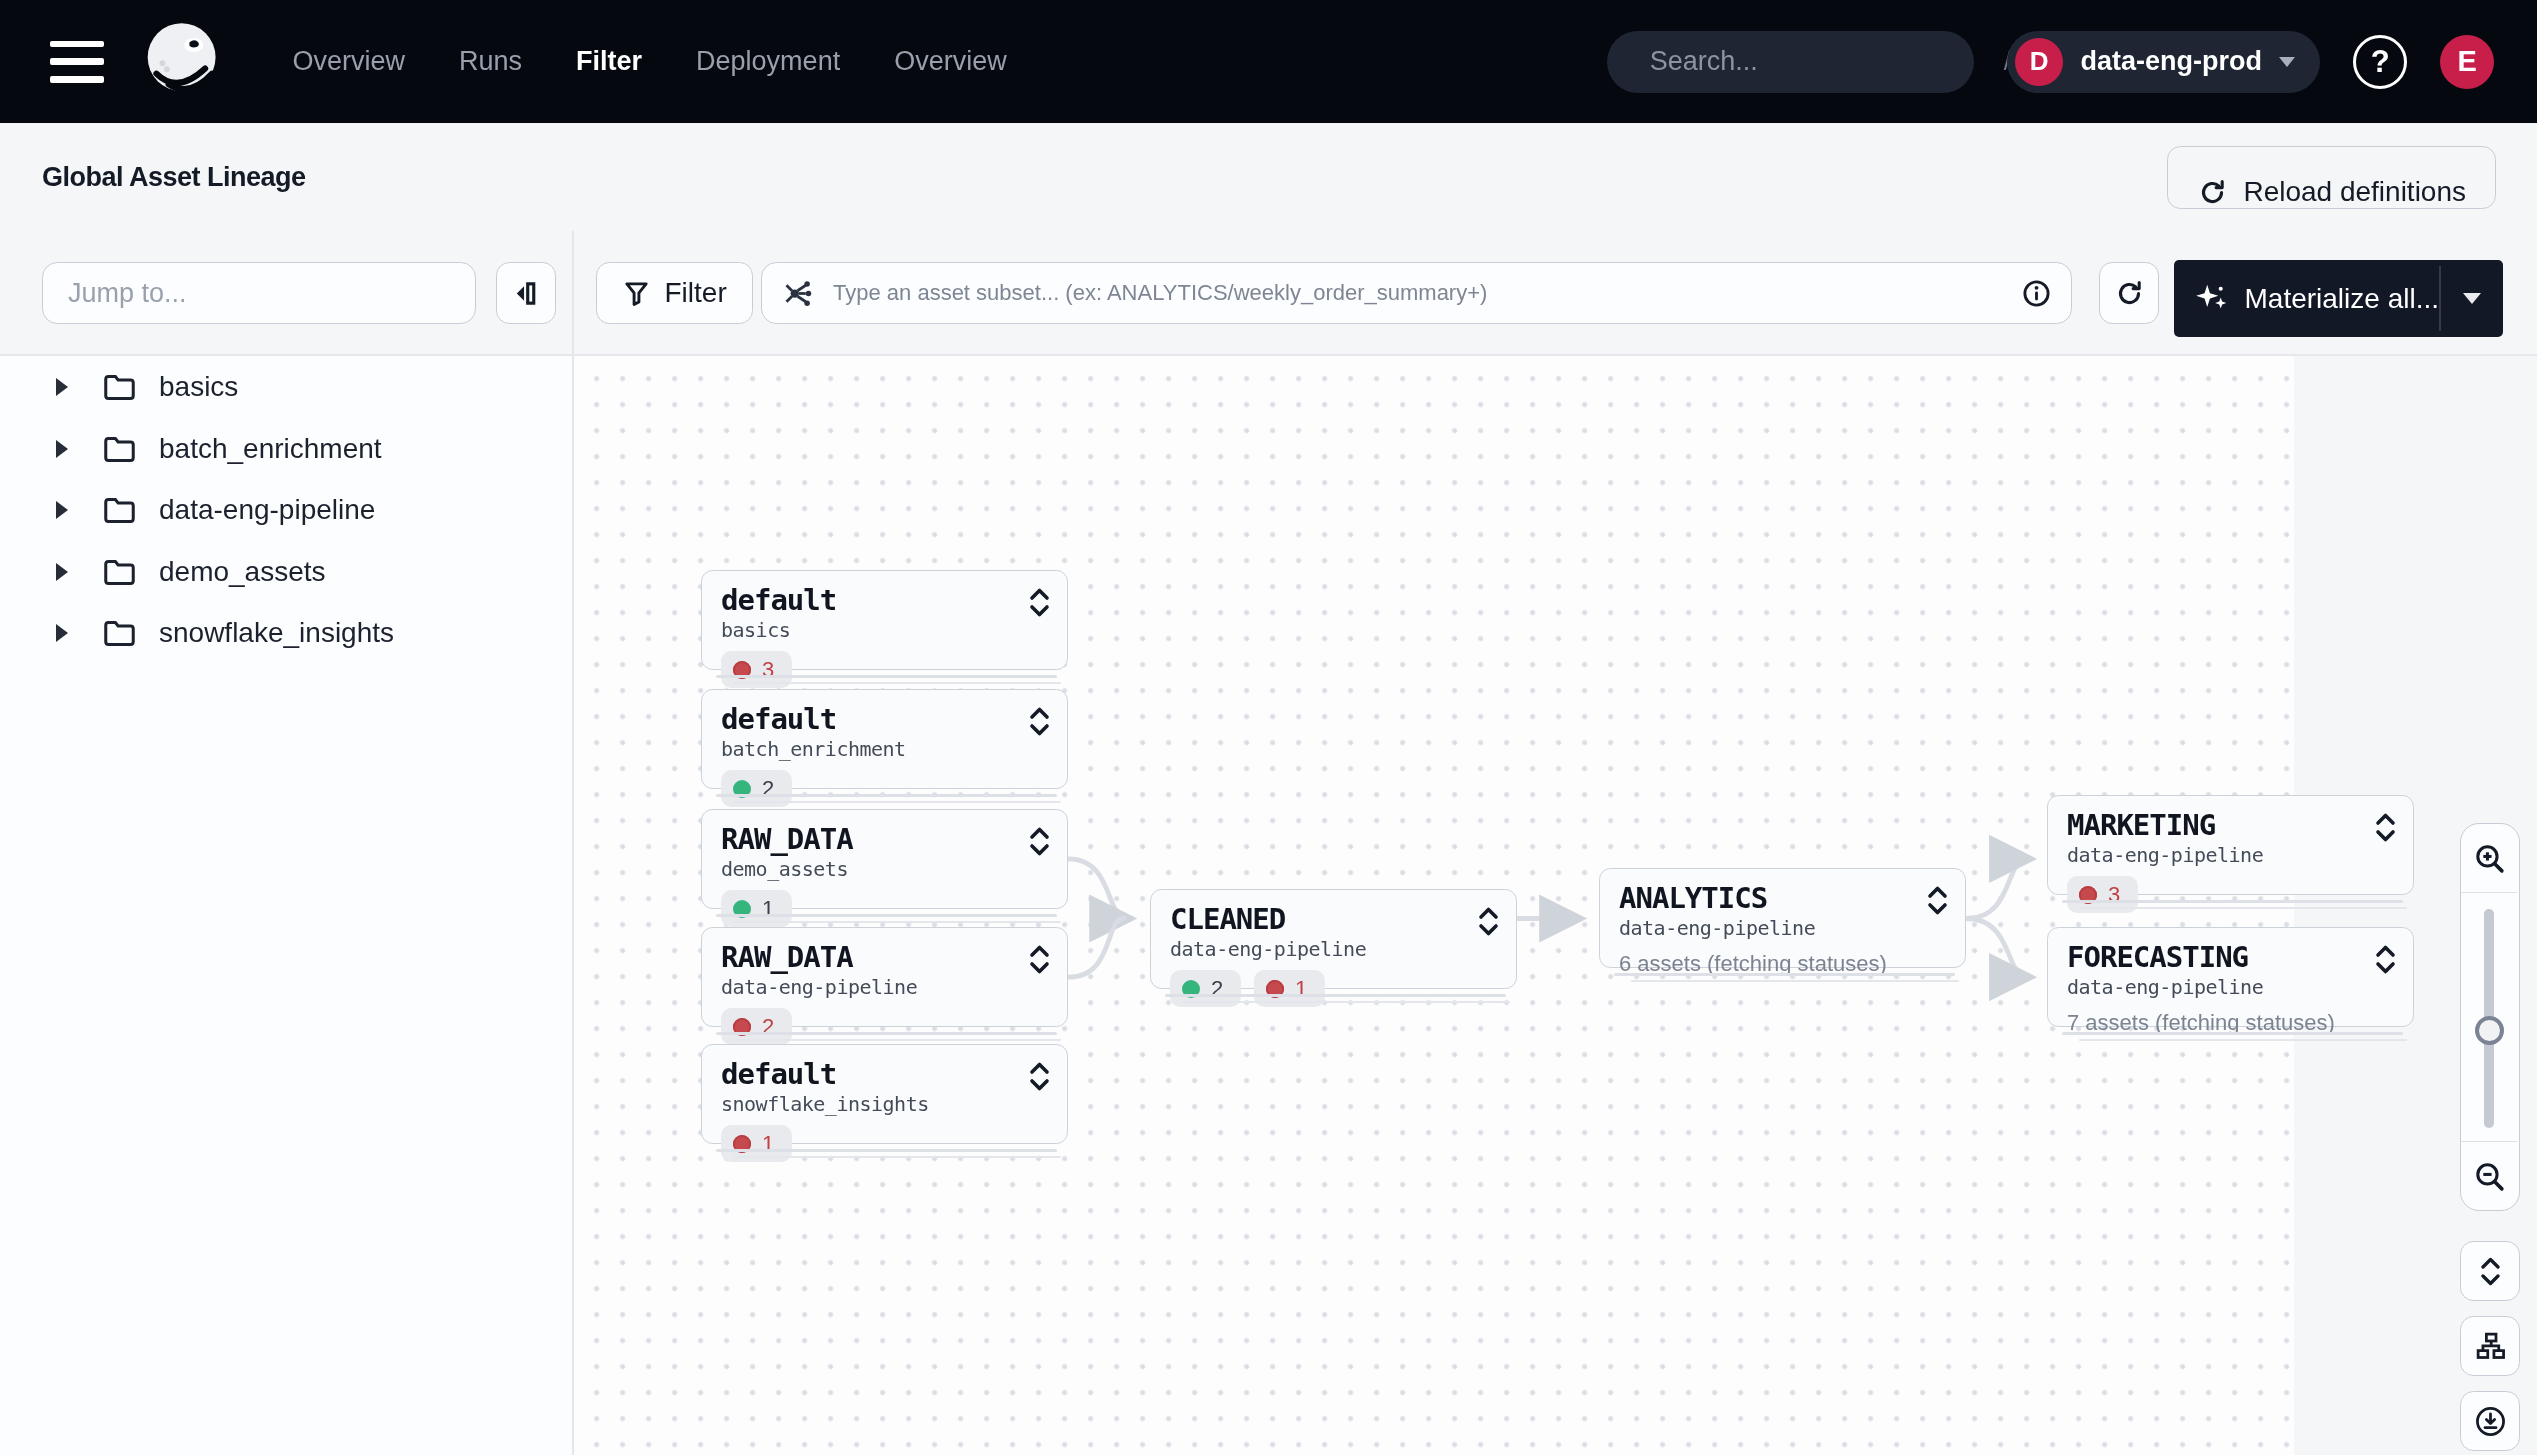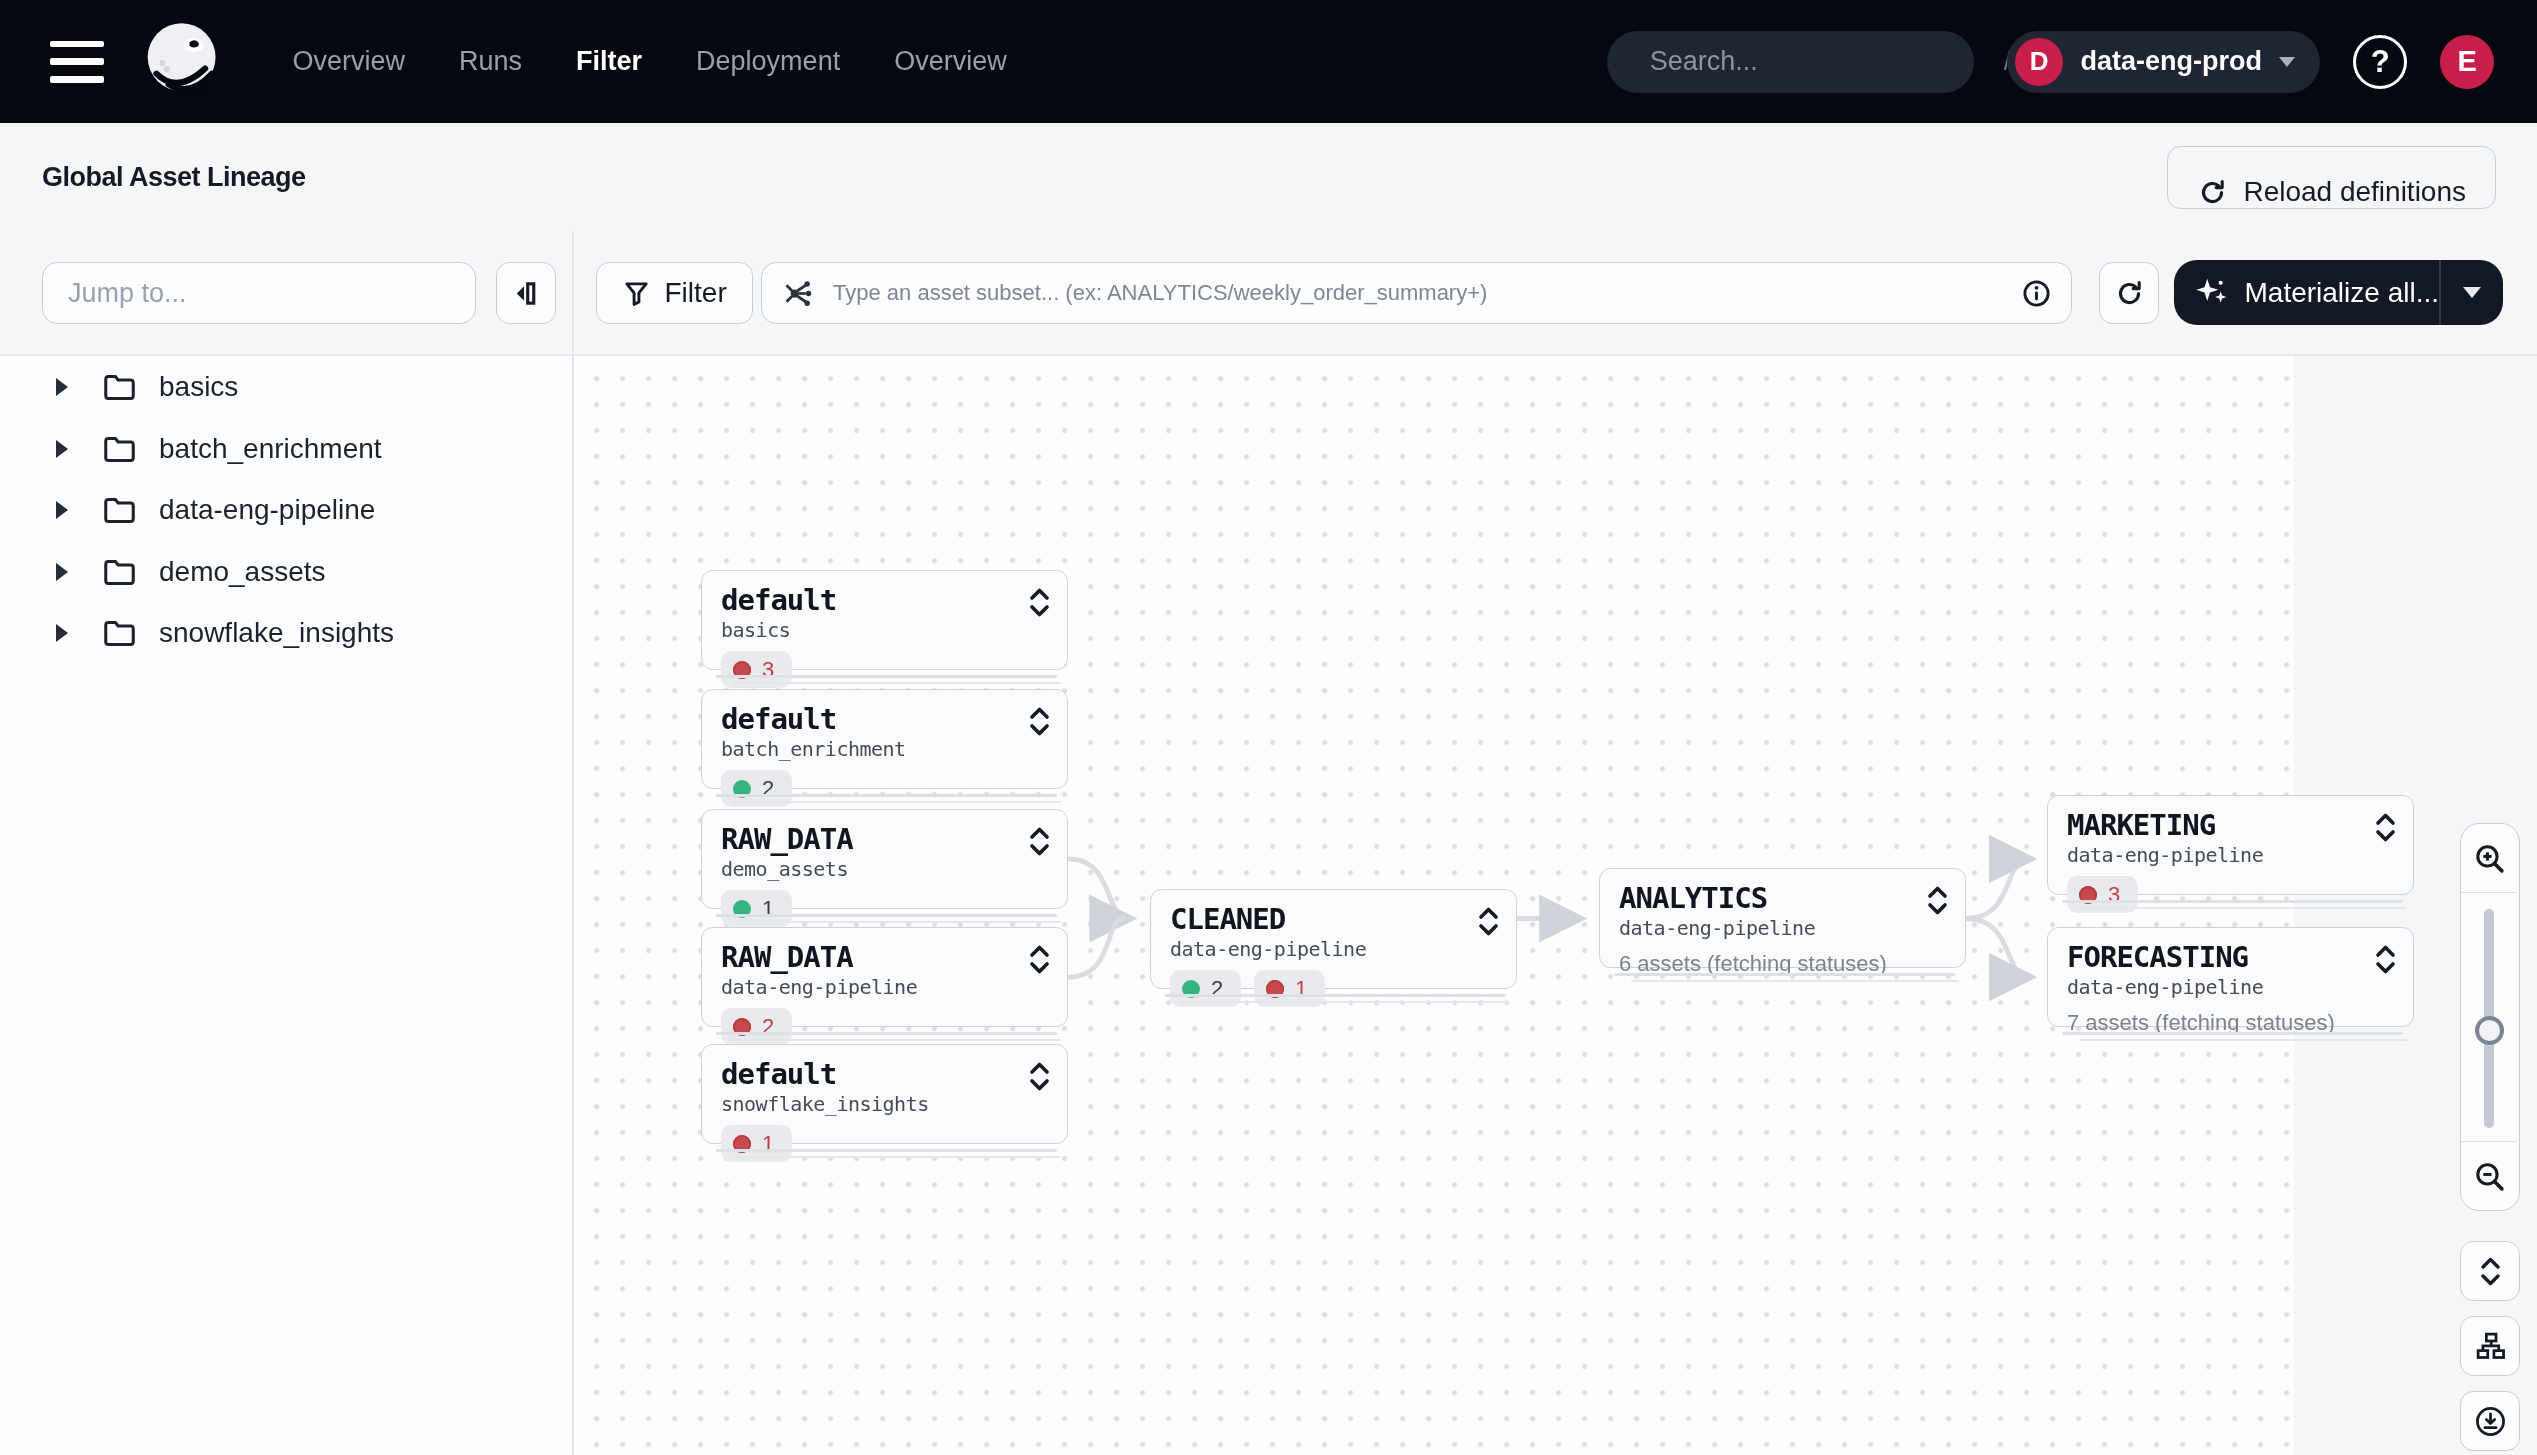--- a/index.html
+++ b/index.html
@@ -37,21 +37,21 @@
   
   .toolbar { position:absolute; left:0; top:231px; width:2538px; height:123px; }
   .jump-input { position:absolute; left:42px; top:31px; width:434px; height:62px; border:1.9px solid #c7cdd6; border-radius:15.4px; background:#fcfdfe; padding:0 25px; font-size:27px; color:#141a26; outline:none; font-family:"Liberation Sans",sans-serif; }
   .jump-input::placeholder { color:#99a1ad; }
   .collapse-btn { position:absolute; left:496px; top:31px; width:60px; height:62px; border:1.9px solid #c7cdd6; border-radius:13.5px; background:#fcfdfe; display:flex; align-items:center; justify-content:center; cursor:pointer; }
   .filter-btn { position:absolute; left:596px; top:31px; height:62px; border:1.9px solid #c7cdd6; border-radius:13.5px; background:#fcfdfe; display:flex; align-items:center; gap:13.5px; padding:0 25px; font-size:28px; color:#141a26; cursor:pointer; }
   .subset-field { position:absolute; left:761px; top:31px; width:1311px; height:62px; border:1.9px solid #c7cdd6; border-radius:15.4px; background:#fcfdfe; display:flex; align-items:center; padding:0 19px; }
   .subset-field input { flex:1; border:none; outline:none; background:transparent; font-size:22px; color:#141a26; margin-left:19px; font-family:"Liberation Sans",sans-serif; }
   .subset-field input::placeholder { color:#7e8694; }
   .sq-btn { position:absolute; width:60px; height:62px; border:1.9px solid #c7cdd6; border-radius:13.5px; background:#fcfdfe; display:flex; align-items:center; justify-content:center; cursor:pointer; }
-  .materialize-btn { position:absolute; left:2174px; top:29px; height:65px; width:329px; background:#131826; border-radius:23px; display:flex; align-items:center; color:#fff; cursor:pointer; }
+  .materialize-btn { position:absolute; left:2174px; top:29px; height:77px; width:329px; background:#131826; border-radius:5px; display:flex; align-items:center; color:#fff; cursor:pointer; }
   .mat-label { font-size:28px; margin-left:13.5px; }
   .mat-split { margin-left:auto; width:1.9px; height:65px; background:#323948; }
   .mat-caret-zone { width:62px; height:65px; display:flex; align-items:center; justify-content:center; }
   .mat-caret { width:0; height:0; border-left:9.6px solid transparent; border-right:9.6px solid transparent; border-top:11.5px solid #e8eaee; }
 
   .vdivider { position:absolute; left:572px; top:231px; width:1.9px; height:1225px; background:#e3e6ea; }
   .hline { position:absolute; left:0; top:354px; width:2538px; height:1.9px; background:#e6e8ec; }
 
   
   .sidebar { position:absolute; left:0; top:356px; width:572px; height:1100px; background:#fcfdfe; }

